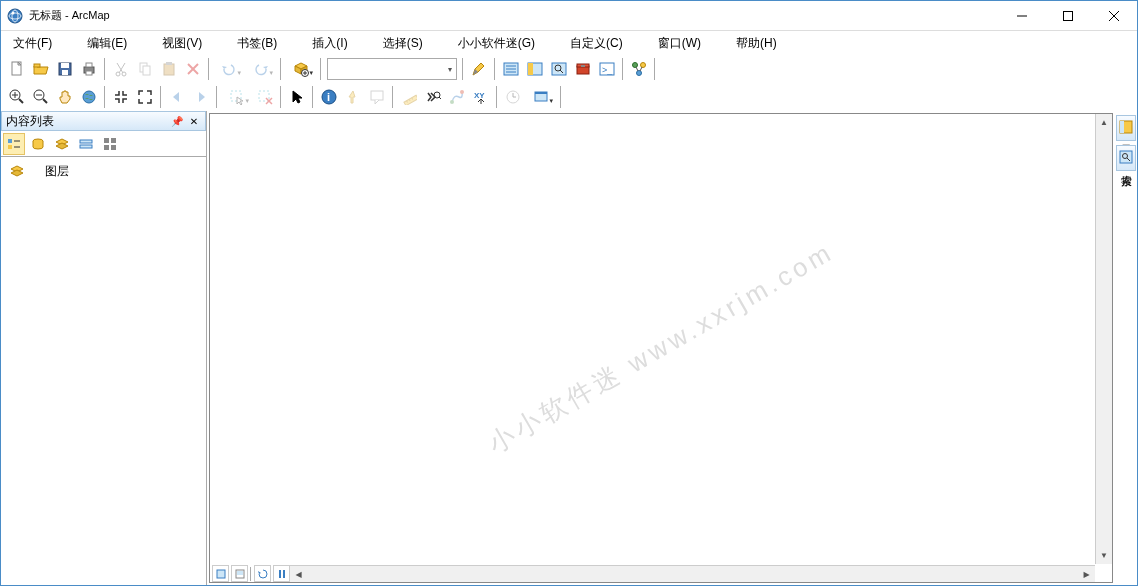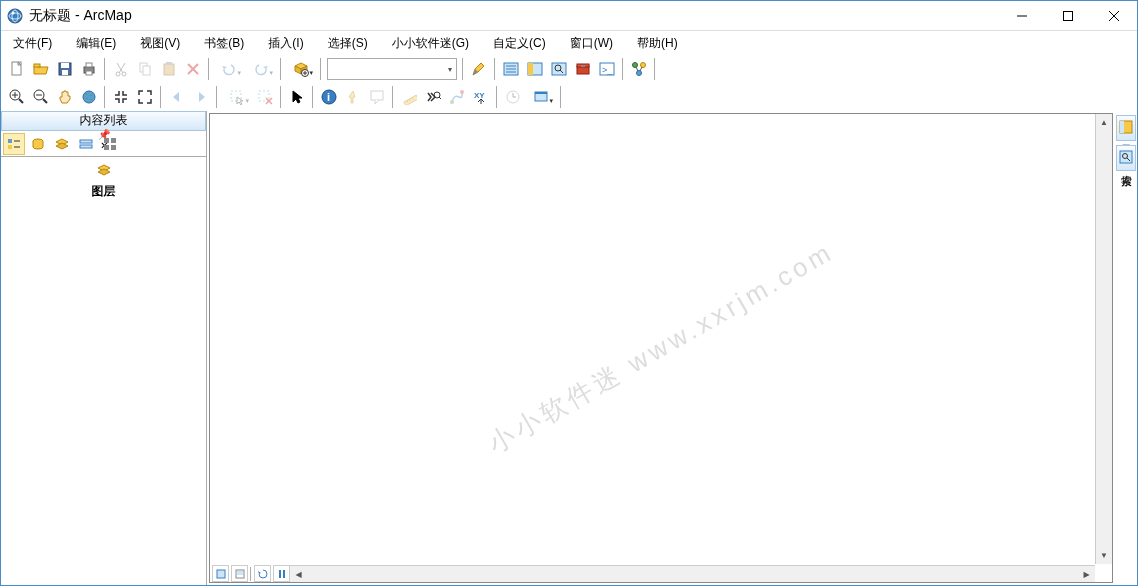--- a/index.html
+++ b/index.html
@@ -1,41 +1,41 @@
 <!DOCTYPE html>
 <html><head>
 <meta charset="utf-8">
 <style>
 * { margin:0; padding:0; box-sizing:border-box; font-family:"Microsoft YaHei","Segoe UI",sans-serif; }
 body { width:1138px; height:586px; background:#fff; overflow:hidden; font-size:12px; color:#000; border:1px solid #4a8cc7; }
 .titlebar { height:30px; background:#fff; display:flex; align-items:center; padding:0 0 0 6px; border-bottom:1px solid #ddd; }
 .titlebar .app-icon { width:16px; height:16px; margin-right:6px; }
-.titlebar .title { flex:0 0 auto; font-size:14px; color:#000; }
+.titlebar .title { flex:0 0 auto; font-size:11px; color:#000; }
 .titlebar .spacer { flex:1; }
 .winbtn { width:46px; height:30px; display:flex; align-items:center; justify-content:center; }
-.menubar { height:24px; display:flex; align-items:center; padding:0 2px; background:#fff; gap:4px; }
+.menubar { height:24px; display:flex; align-items:center; padding:0 2px; background:#fff; gap:15px; }
 .menubar .menu-item { padding:3px 10px; font-size:12px; }
 .toolbar { height:28px; display:flex; align-items:center; padding:0 4px; background:#fff; gap:0; border-bottom:0; }
 .tbtn { width:22px; height:22px; display:flex; align-items:center; justify-content:center; margin:0 1px; border:1px solid transparent; }
 .tbtn.disabled { opacity:0.35; pointer-events:none; }
 .tbtn.split { width:30px; position:relative; }
 .tbtn.split::after { content:"▾"; font-size:7px; position:absolute; right:2px; bottom:2px; color:#333; }
 .sep { width:2px; height:22px; border-left:1px solid #aaa; margin:0 3px; }
 .scale-box { width:130px; height:22px; border:1px solid #aaa; background:#fff; display:flex; align-items:center; padding:0 4px; margin:0 2px; position:relative; }
 .scale-box::after { content:"▾"; position:absolute; right:4px; font-size:8px; color:#555; }
 .main { display:flex; height:calc(586px - 30px - 24px - 28px - 28px - 2px); }
 .toc { width:206px; border-right:1px solid #aaa; display:flex; flex-direction:column; }
-.toc-header { height:20px; background:linear-gradient(#f7fbff,#d6e8f8); border:1px solid #a8c6e0; display:flex; align-items:center; padding:0 4px; font-size:12px;flex-direction:column; }
+.toc-header { height:20px; background:linear-gradient(#f7fbff,#d6e8f8); border:1px solid #a8c6e0; display:flex; align-items:center; padding:0 4px; font-size:12px; }
 .toc-header .spacer { flex:1; }
 .toc-header .hbtn { width:14px; height:14px; display:flex; align-items:center; justify-content:center; font-size:10px; margin-left:2px; }
 .toc-tabs { height:26px; border-bottom:1px solid #aaa; display:flex; align-items:center; padding:2px; gap:2px; }
 .toc-tab { width:22px; height:22px; display:flex; align-items:center; justify-content:center; border:1px solid transparent; }
 .toc-tab.active { background:#fdeeb3; border-color:#e5c365; }
 .toc-body { flex:1; padding:6px 8px; background:#fff; }
-.toc-node { display:flex; align-items:center; gap:4px; font-weight:bold;flex-direction:column; }
+.toc-node { display:flex; align-items:center; gap:20px; font-weight:normal; }
 .canvas { flex:1; position:relative; background:#fff; border:1px solid #888; margin:2px; }
 .canvas .watermark { position:absolute; top:50%; left:50%; transform:translate(-50%,-50%) rotate(-30deg); font-size:26px; color:#ddd; letter-spacing:4px; white-space:nowrap; }
 .canvas .vscroll { position:absolute; right:0; top:0; bottom:18px; width:17px; background:#f0f0f0; border-left:1px solid #ccc; }
 .canvas .vscroll .arr { height:17px; background:#f0f0f0; border:0; display:flex; align-items:center; justify-content:center; font-size:8px; color:#555; }
 .canvas .vscroll .arr.bot { position:absolute; bottom:0; width:100%; }
 .canvas .hscroll { position:absolute; left:80px; right:17px; bottom:0; height:17px; background:#f0f0f0; border-top:1px solid #ccc; }
 .canvas .hscroll .arr { width:17px; height:17px; display:inline-flex; align-items:center; justify-content:center; font-size:8px; color:#555; }
 .canvas .hscroll .arr.right { position:absolute; right:0; }
 .view-tabs { position:absolute; left:2px; bottom:0; height:17px; display:flex; align-items:center; gap:2px; }
 .view-tab { width:17px; height:17px; display:flex; align-items:center; justify-content:center; font-size:9px; border:1px solid #ccc; background:#fff; }

